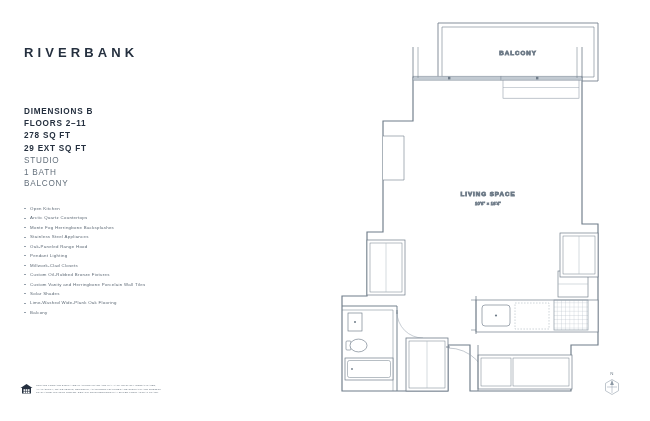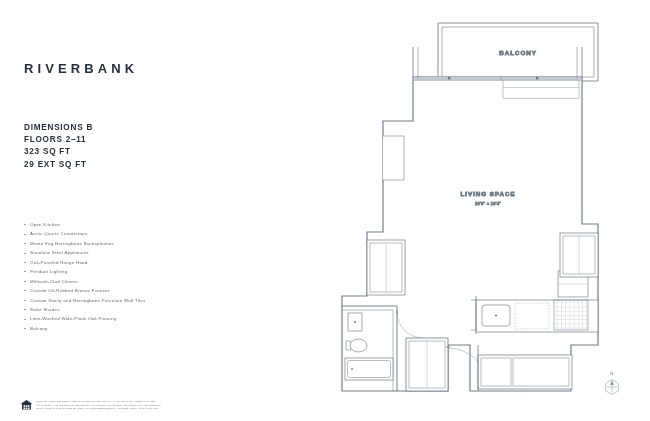--- a/index.html
+++ b/index.html
@@ -15,21 +15,21 @@
     overflow: hidden;
     font-family: "Liberation Sans", sans-serif;
     color: #2b3440;
     -webkit-font-smoothing: antialiased;
   }
 
   
   .info-col {
     position: absolute;
     left: 0;
-    top: 16px;
+    top: 0;
     width: 210px;
     height: 396px;
   }
 
   .brand {
     position: absolute;
     left: 24px;
     top: 45px;
     font-size: 13px;
     font-weight: bold;
@@ -145,24 +145,29 @@
 </head>
 <body>
 
 <div class="info-col">
 
   <div class="brand">RIVERBANK</div>
 
   <div class="spec-block">
     <div>DIMENSIONS B</div>
     <div>FLOORS 2–11</div>
-    <div>323 SQ FT</div>
+    <div>278 SQ FT</div>
     <div>29 EXT SQ FT</div>
   </div>
 
+  <div class="unit-block">
+    <div>STUDIO</div>
+    <div>1 BATH</div>
+    <div>BALCONY</div>
+  </div>
 
   <ul class="features">
       <li>Open Kitchen</li>
       <li>Arctic Quartz Countertops</li>
       <li>Monte Fog Herringbone Backsplashes</li>
       <li>Stainless Steel Appliances</li>
       <li>Oak-Paneled Range Hood</li>
       <li>Pendant Lighting</li>
       <li>Millwork-Clad Closets</li>
       <li>Custom Oil-Rubbed Bronze Fixtures</li>

